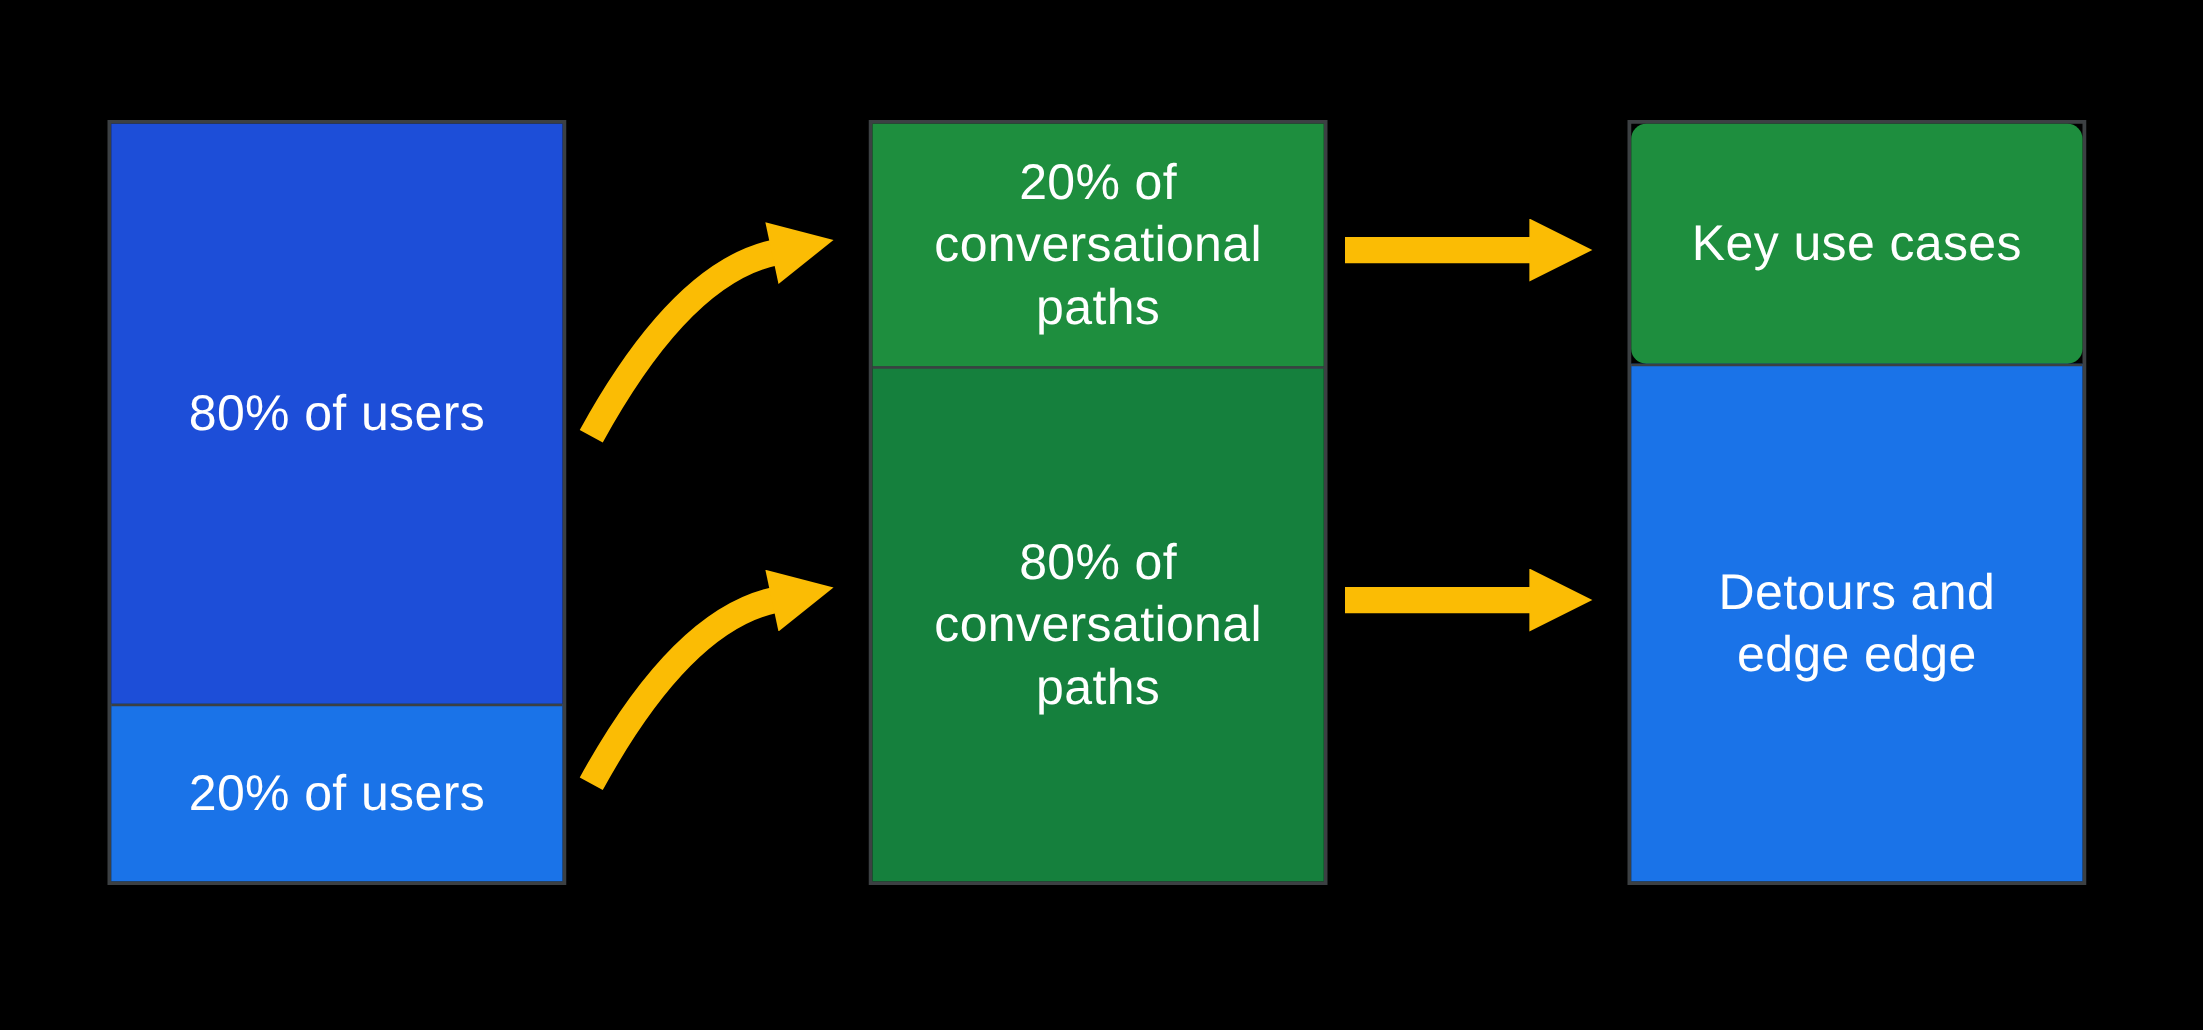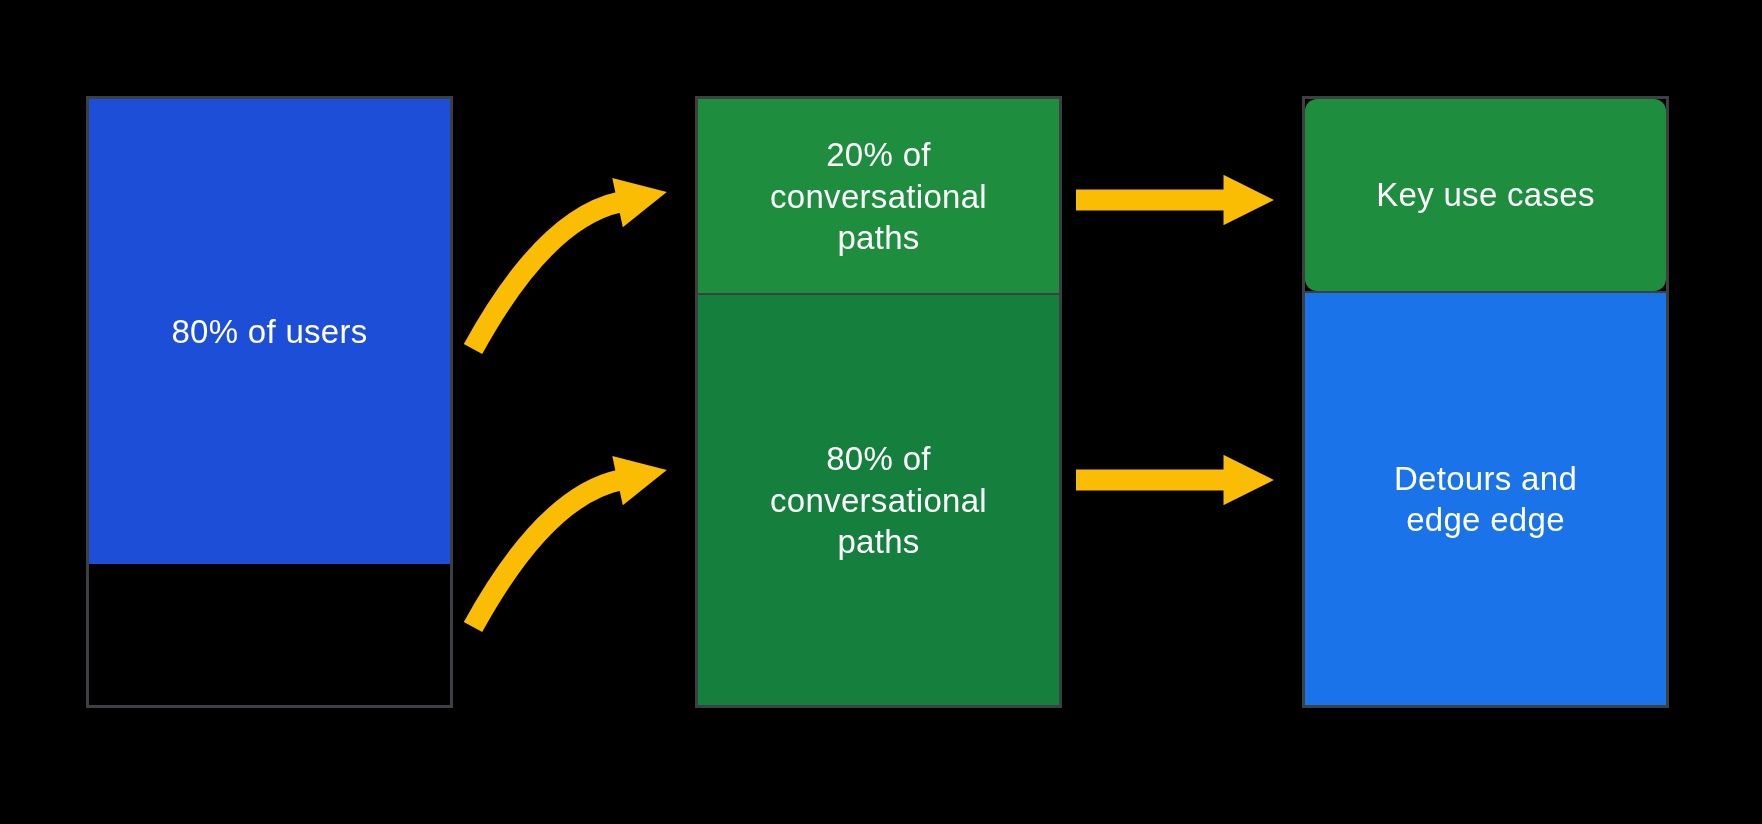--- a/index.html
+++ b/index.html
@@ -33,40 +33,43 @@
     display:flex;
     align-items:center;
     justify-content:center;
     overflow:hidden;
   }
   .segment + .segment{
     border-top:2px solid var(--border);
   }
   .seg-label{
     color:var(--text);
-    font-size:33px;
+    font-size:40px;
     line-height:1.25;
     text-align:center;
     white-space:pre-line;
     letter-spacing:0.3px;
   }
   .arrows{
     position:absolute;
     left:0;top:0;
     pointer-events:none;
   }
 </style>
 </head>
 <body style="background: rgb(0, 0, 0);">
 
 <div class="stage" style="background: rgb(0, 0, 0);">
 
   <div class="bar bar-users">
     <div class="segment" style="flex: 0.768 1 0%; background: #1d4ed8;">
       <span class="seg-label">80% of users</span>
+    </div>
+    <div class="segment" style="flex: 0.232 1 0%; background: rgb(26, 115, 232);">
+      <span class="seg-label">20% of users</span>
     </div>
   </div>
 
   <div class="bar bar-paths">
     <div class="segment" style="flex: 0.322 1 0%; background: rgb(30, 142, 62);">
       <span class="seg-label">20% of
 conversational
 paths</span>
     </div>
     <div class="segment" style="flex: 0.678 1 0%; background: #15803d;">

